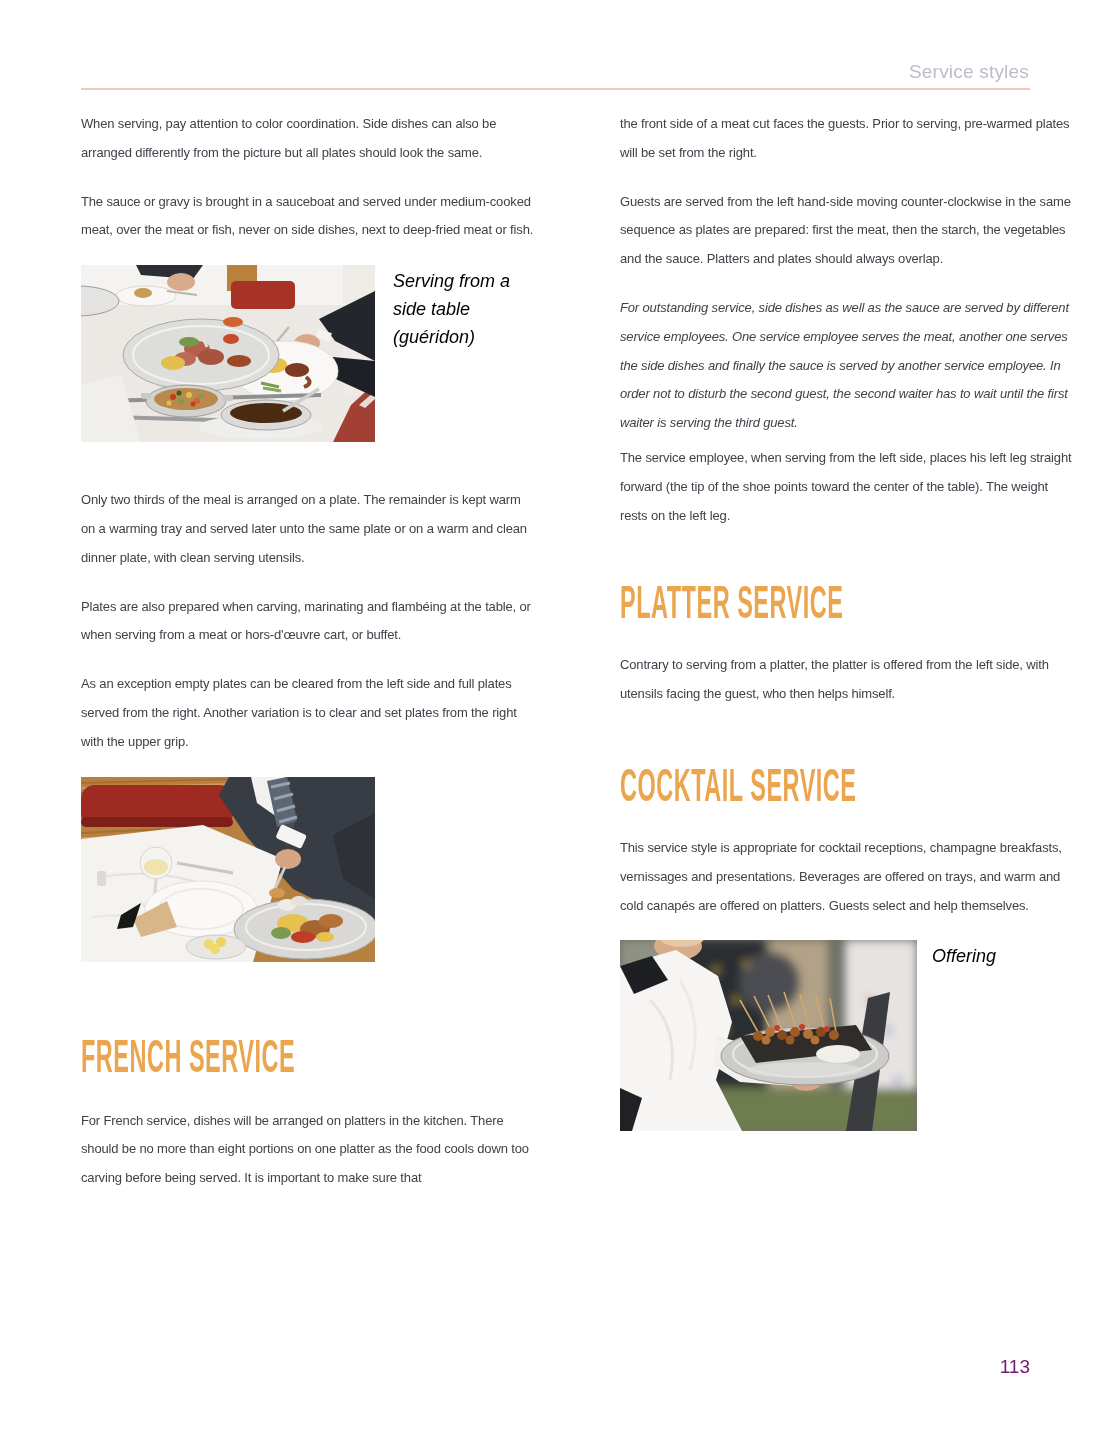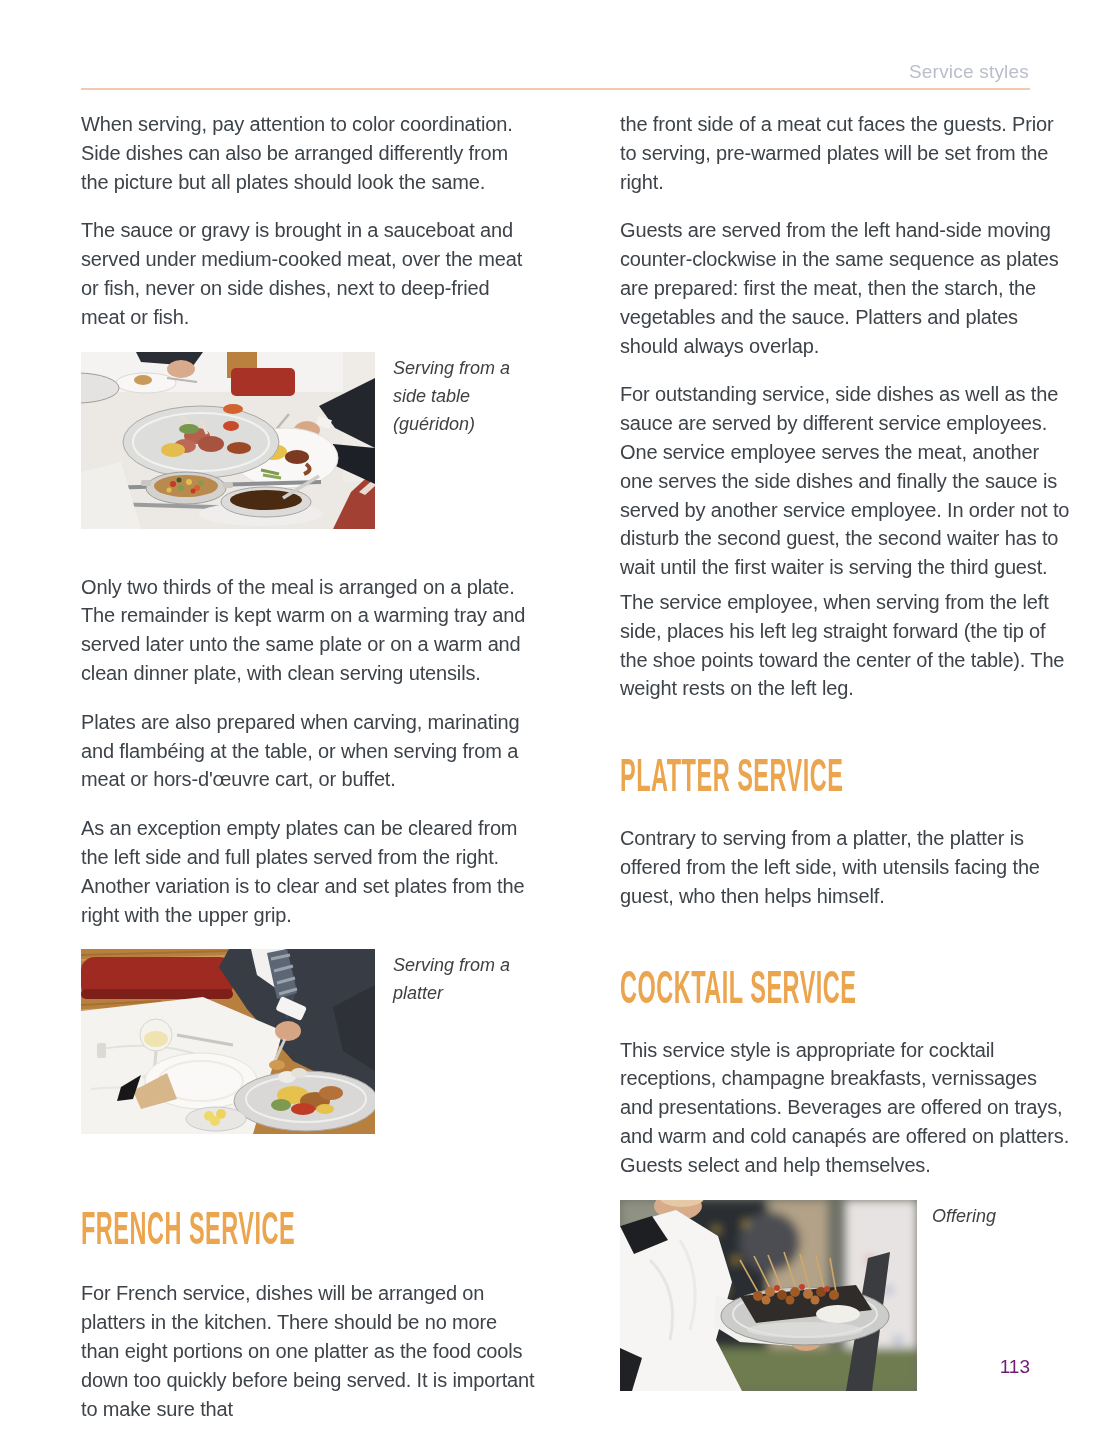--- a/index.html
+++ b/index.html
@@ -11,46 +11,46 @@
     position:absolute;top:61px;right:64px;font-size:19px;color:#b9bec8;
     letter-spacing:.2px;
   }
   .header-rule{
     position:absolute;top:88px;left:81px;right:63px;height:2px;background:#f5c9b1;
   }
   .col{position:absolute;top:110px;width:454px;}
   .col-left{left:81px;}
   .col-right{left:576px;margin-left:44px;}
   .col p{
-    margin:0 0 20px;font-size:20px;line-height:28.8px;color:#3d4349;
+    margin:0 0 20px;font-size:13px;line-height:28.8px;color:#3d4349;
     letter-spacing:-0.15px;
   }
   figure{margin:0;position:relative;width:454px;}
   .photo{width:294px;overflow:hidden;background:#ddd;}
   .photo svg{display:block;width:100%;height:100%;}
   figcaption{
     position:absolute;left:312px;top:2px;width:152px;
-    font-size:18px;line-height:28px;font-style:italic;color:#404040;
+    font-size:18px;line-height:28px;font-style:italic;color:#000000;
   }
   .fig-gueridon{margin:12px 0 44px;}
   .fig-gueridon .photo{height:177px;}
   .fig-platter{margin:4px 0 0;}
   .fig-platter .photo{height:185px;}
   .fig-offering{margin:0;}
   .fig-offering .photo{width:297px;height:191px;}
   .display-heading{
     margin:0;font-size:47px;line-height:47px;font-weight:700;color:#eba54e;
     letter-spacing:1px;white-space:nowrap;transform:scaleX(0.5);
     transform-origin:left center;
   }
   .h-french{margin:70px 0 28px;}
   .h-platter{margin:48px 0 26px;}
   .h-cocktail{margin:52px 0 26px;}
   .rp2{margin-top:8px !important;}
-  .rp3{margin-bottom:6px !important;}
+  .rp3{margin-bottom:6px !important;font-style:italic;}
   .page-number{
     position:absolute;top:1356px;right:63px;font-size:19px;color:#701a75;
   }
 </style>
 </head>
 <body>
 
 <div class="page">
 
   <div class="running-head">Service styles</div>
@@ -188,25 +188,24 @@
           <ellipse cx="200" cy="156" rx="10" ry="6" fill="#7d9a4f"></ellipse>
           <ellipse cx="206" cy="128" rx="9" ry="6" fill="#eeece7"></ellipse>
           <ellipse cx="218" cy="124" rx="8" ry="5" fill="#e4e1da"></ellipse>
           <ellipse cx="244" cy="160" rx="9" ry="5" fill="#e6c14e"></ellipse>
           <ellipse cx="135" cy="170" rx="30" ry="12" fill="#e9e7e3" stroke="#cfccc6"></ellipse>
           <circle cx="128" cy="167" r="5" fill="#f0d96b"></circle>
             <circle cx="140" cy="165" r="5" fill="#edd460"></circle>
           <circle cx="134" cy="172" r="5" fill="#f0d96b"></circle>
         </svg>
       </div>
-      <figcaption>Serving from a platter</figcaption>
     </figure>
 
     <h2 class="display-heading h-french">FRENCH SERVICE</h2>
-    <p>For French service, dishes will be arranged on platters in the kitchen. There should be no more than eight portions on one platter as the food cools down too quickly before being served. It is important to make sure that</p>
+    <p>For French service, dishes will be arranged on platters in the kitchen. There should be no more than eight portions on one platter as the food cools down too carving before being served. It is important to make sure that</p>
   </div>
 
   <div class="col col-right">
     <p>the front side of a meat cut faces the guests. Prior to serving, pre-warmed plates will be set from the right.</p>
     <p class="rp2">Guests are served from the left hand-side moving counter-clockwise in the same sequence as plates are prepared: first the meat, then the starch, the vegetables and the sauce. Platters and plates should always overlap.</p>
     <p class="rp3">For outstanding service, side dishes as well as the sauce are served by different service employees. One service employee serves the meat, another one serves the side dishes and finally the sauce is served by another service employee. In order not to disturb the second guest, the second waiter has to wait until the first waiter is serving the third guest.</p>
     <p>The service employee, when serving from the left side, places his left leg straight forward (the tip of the shoe points toward the center of the table). The weight rests on the left leg.</p>
 
     <h2 class="display-heading h-platter">PLATTER SERVICE</h2>
     <p>Contrary to serving from a platter, the platter is offered from the left side, with utensils facing the guest, who then helps himself.</p>

